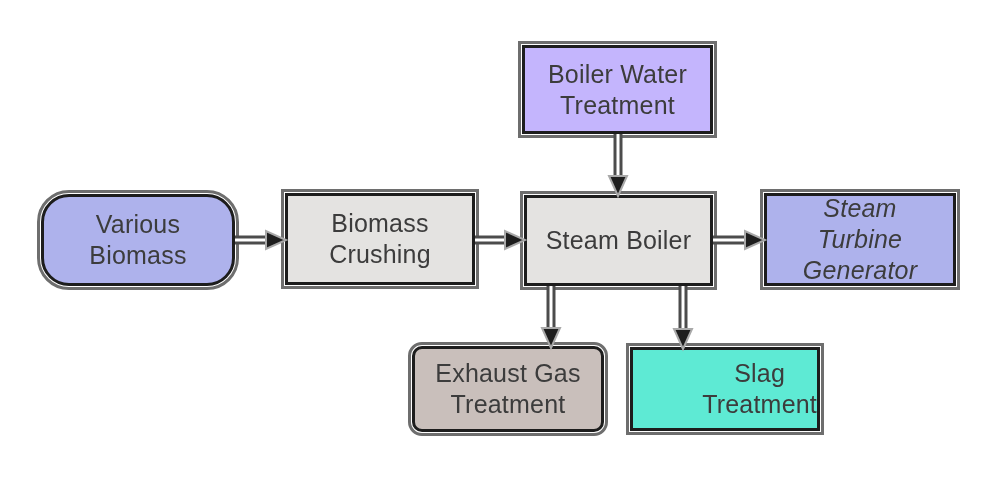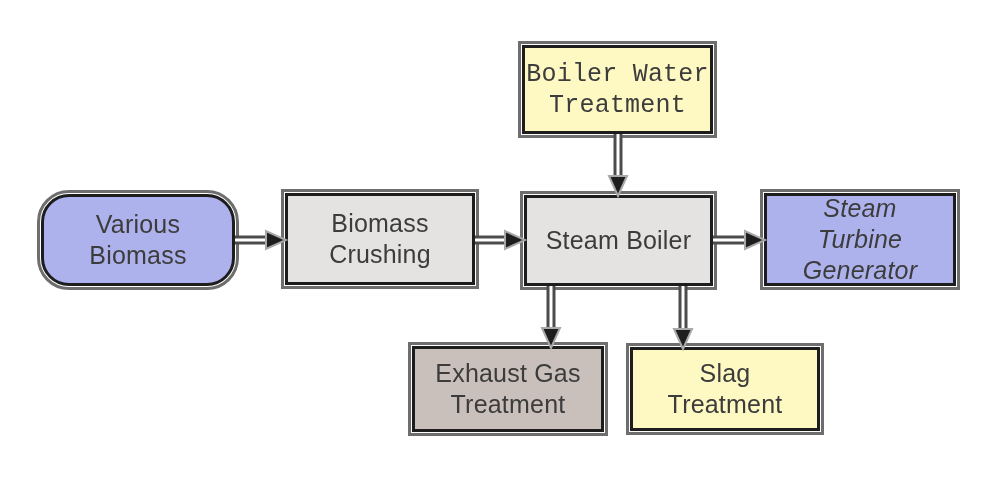--- a/index.html
+++ b/index.html
@@ -83,21 +83,21 @@
       <polygon points="542,328 560,328 551,348" fill="#1e1e1e" stroke="#a9a9a9" stroke-width="2"></polygon>
     </g>
 
     <g>
       <line x1="683" y1="286" x2="683" y2="331" stroke="#4c4c4c" stroke-width="9"></line>
       <line x1="683" y1="286" x2="683" y2="330" stroke="#ffffff" stroke-width="3"></line>
       <polygon points="674,329 692,329 683,349" fill="#1e1e1e" stroke="#a9a9a9" stroke-width="2"></polygon>
     </g>
   </svg>
 
-  <div class="node n-bwt" style="background: #fef9c3; font-family: Liberation Mono, monospace;">
+  <div class="node n-bwt" style="background: #c4b5fd;">
     <span class="label">Boiler Water
 Treatment</span>
   </div>
 
   <div class="node n-vb" style="background: rgb(174, 178, 236); border-radius: 28px;">
     <span class="label">Various
 Biomass</span>
   </div>
 
   <div class="node n-bc" style="background: rgb(228, 227, 225);">
@@ -108,23 +108,23 @@
   <div class="node n-sb" style="background: rgb(228, 227, 225);">
     <span class="label">Steam Boiler</span>
   </div>
 
   <div class="node n-stg" style="background: rgb(174, 178, 236);">
     <span class="label">Steam
 Turbine
 Generator</span>
   </div>
 
-  <div class="node n-egt" style="background: rgb(201, 191, 187);">
+  <div class="node n-egt" style="background: rgb(201, 191, 187); border-radius: 10px;">
     <span class="label">Exhaust Gas
 Treatment</span>
   </div>
 
-  <div class="node n-st" style="background: #fef9c3;">
+  <div class="node n-st" style="background: #5eead4; justify-content: flex-end;">
     <span class="label">Slag
 Treatment</span>
   </div>
 
 </div>
 
 </body></html>

